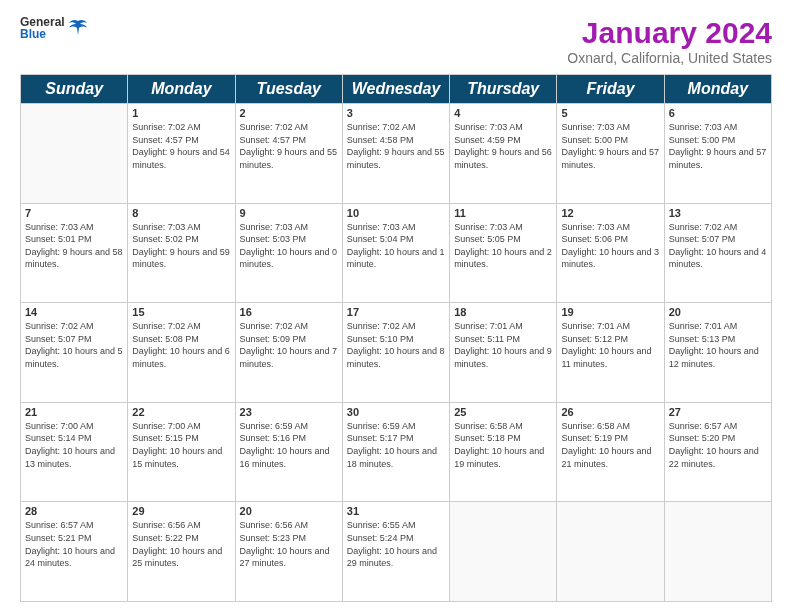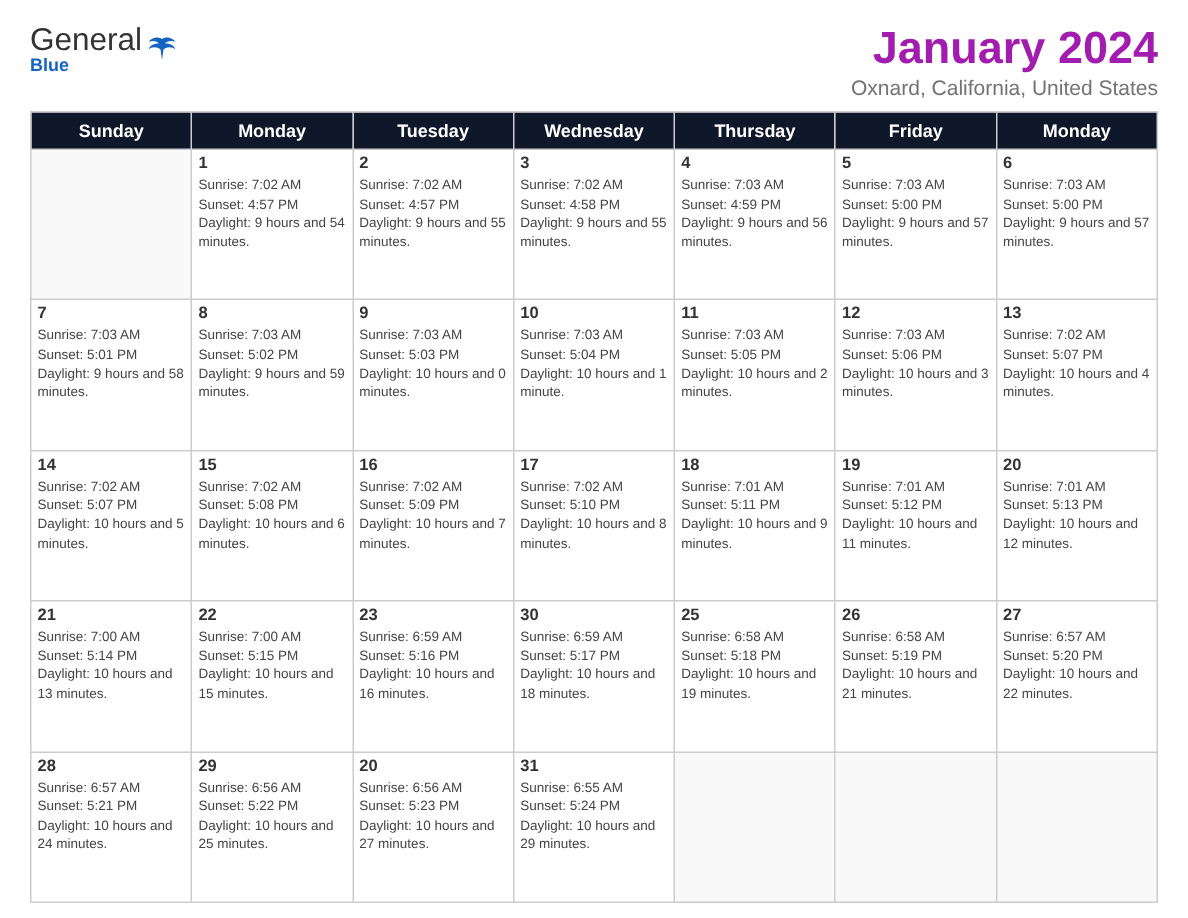--- a/index.html
+++ b/index.html
@@ -42,27 +42,28 @@
       color: #737373;
     }
     .calendar {
       flex: 1;
       border: 1px solid #ccc;
       border-collapse: collapse;
       width: 100%;
       table-layout: fixed;
     }
     .calendar th {
-      background-color: #0f172a;
+      background-color: #0c4a6e;
       color: #fff;
-      font-size: 12px;
+      font-size: 16px;
       font-weight: bold;
       text-align: center;
       padding: 5px 2px;
       border: 1px solid #ccc;
+      font-style: italic;
     }
     .calendar td {
       border: 1px solid #ccc;
       vertical-align: top;
       padding: 3px 4px;
       font-size: 9.5px;
       color: #333;
       background: #fff;
       height: 80px;
     }
@@ -82,21 +83,21 @@
     }
   </style>
 </head>
 <body>
 
 <div class="page">
   <div class="header">
     <div class="logo">
       <div style="display:flex;align-items:center;gap:2px;">
         <div style="display:flex;flex-direction:column;line-height:1;">
-          <span style="font-size:21px;font-weight:normal;color:#333;">General</span>
+          <span style="font-size:12px;font-weight:bold;color:#333;">General</span>
           <span style="font-size:12px;font-weight:bold;color:#1565c0;">Blue</span>
         </div>
         <svg width="22" height="22" viewBox="0 0 22 22">
           <path d="M11 4 C14 2, 18 3, 20 6 C18 5, 15 5, 13 7 C16 7, 19 8, 20 11 C18 9, 14 9, 12 11 L11 18 L10 11 C8 9, 4 9, 2 11 C3 8, 6 7, 9 7 C7 5, 4 5, 2 6 C4 3, 8 2, 11 4Z" fill="#1565c0"></path>
         </svg>
       </div>
     </div>
     <div class="title-block">
       <h1>January 2024</h1>
       <h2>Oxnard, California, United States</h2>

